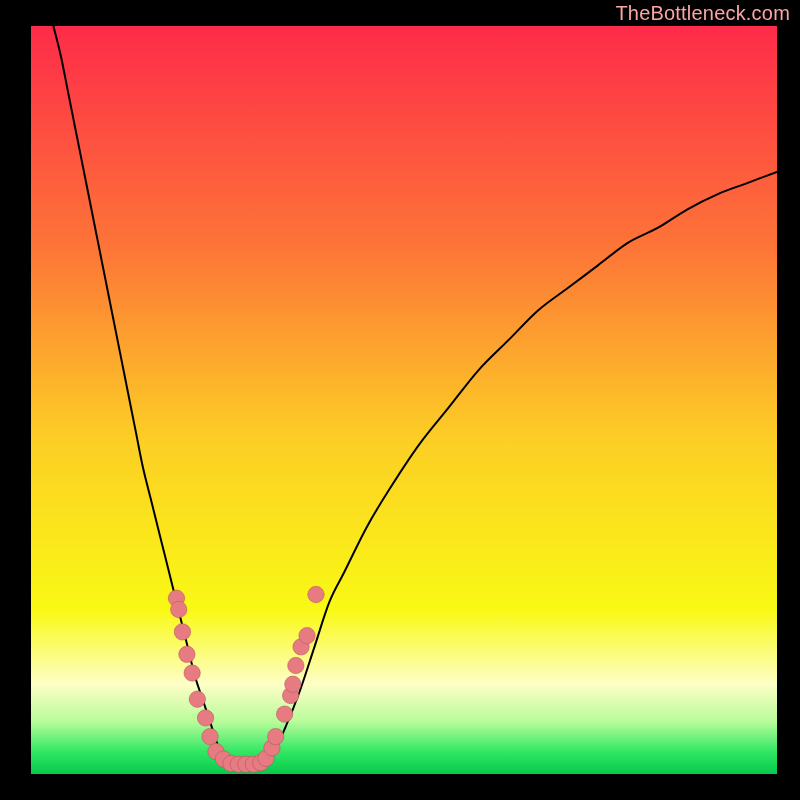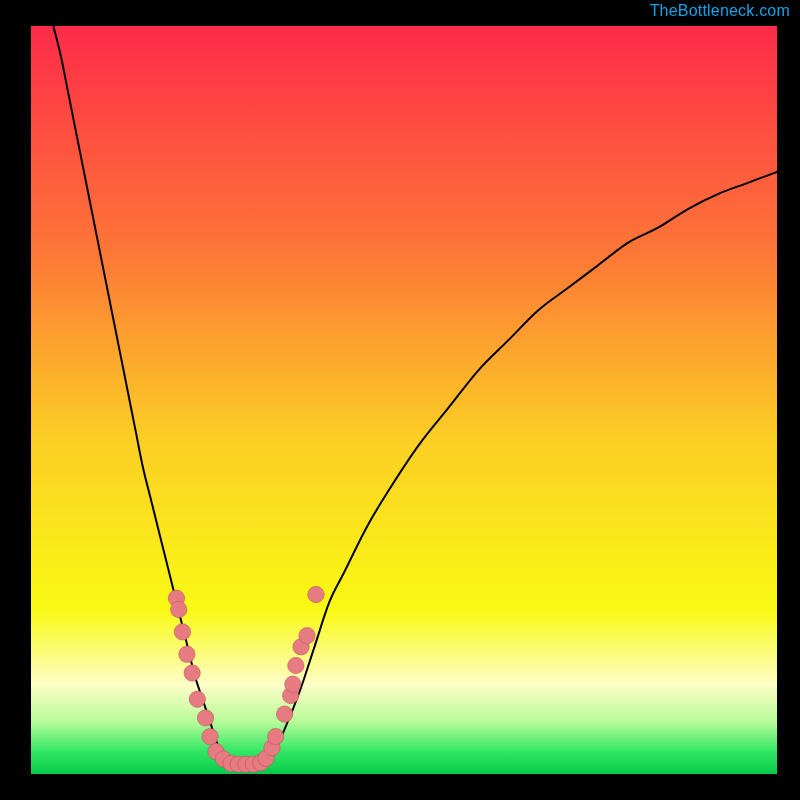--- a/index.html
+++ b/index.html
@@ -18,22 +18,22 @@
     background: #000;
   }
   .plot {
     position: absolute;
     box-sizing: border-box;
   }
   .watermark {
     position: absolute;
     top: 2px;
     right: 10px;
-    color: #0ea5e9;
-    font-size: 16px;
+    color: #fca5a5;
+    font-size: 20px;
     font-weight: 500;
     letter-spacing: 0.2px;
   }
   svg { display: block; }
 </style>
 </head>
 <body>
 
 <div class="outer">
   <div class="watermark">TheBottleneck.com</div>

